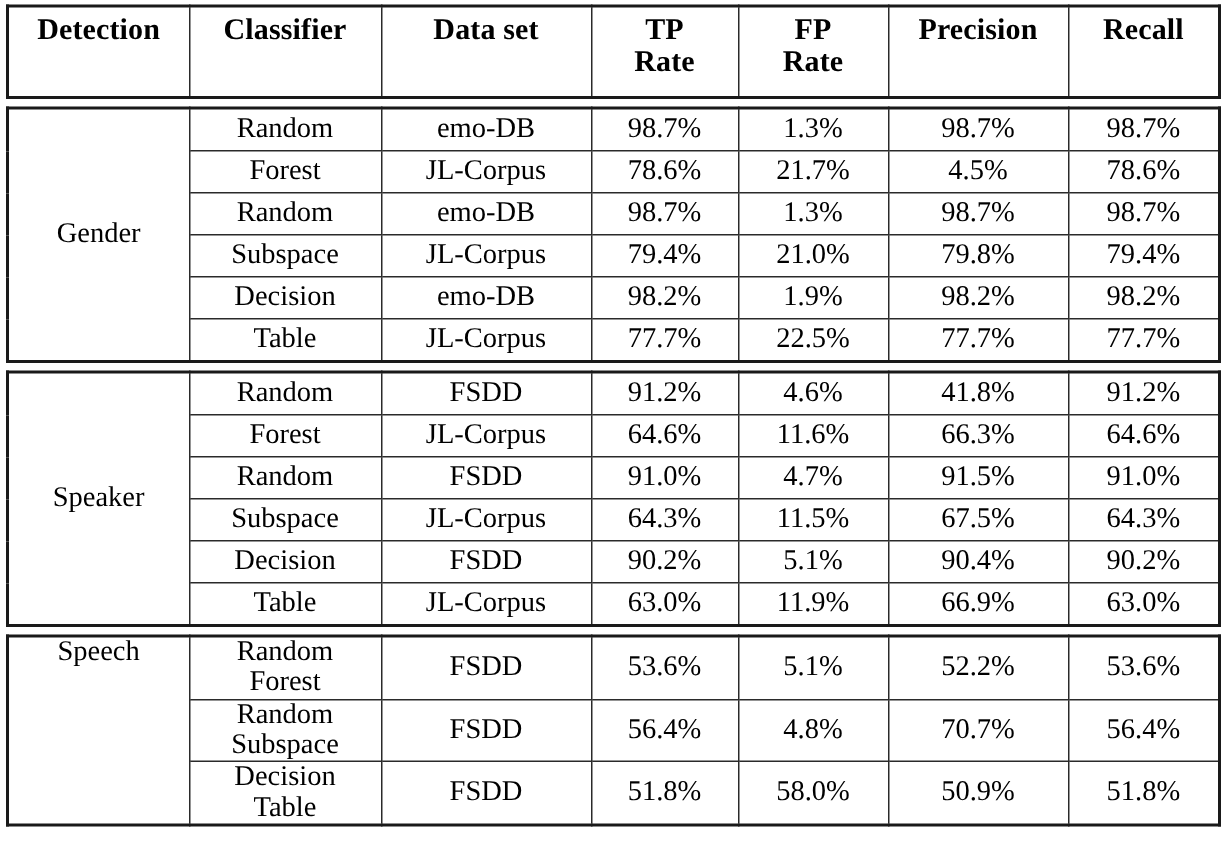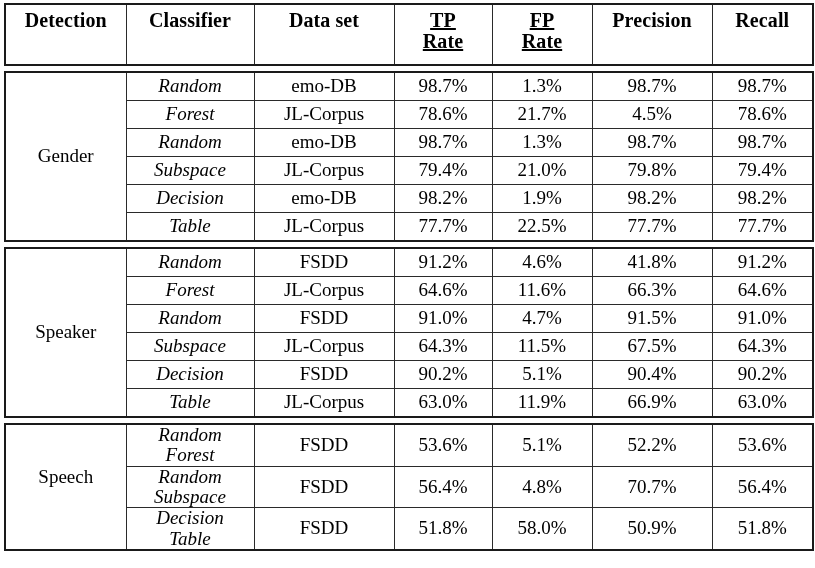--- a/index.html
+++ b/index.html
@@ -60,38 +60,36 @@
   
   #header-block { margin-bottom: 5px; }
   #header-block th {
     font-weight: bold;
     font-size: 20px;
     height: 54px;
     vertical-align: top;
     padding-top: 5px;
     letter-spacing: .1px;
   }
-  #header-block th.two-line { vertical-align: top; text-decoration: underline; }
+  #header-block th.two-line { vertical-align: top; }
 
   
   table.section { margin-bottom: 5px; }
   table.section td { height: 27px; }
 
   td.detect-cell {
     font-size: 20px;
     vertical-align: middle;
   }
   td.detect-cell.topalign {
     vertical-align: top;
-    padding-top: 42px;
   }
 
   td.classifier-cell {
     font-size: 19px;
-    font-style: italic;
   }
 
   td.tall { height: 55px; }
   td.tall-val { vertical-align: top; padding-top: 4px; }
   td.tall-class { vertical-align: top; padding-top: 3px; line-height: 1.28; }
 </style>
 </head>
 <body>
 
 <div id="sheet">

